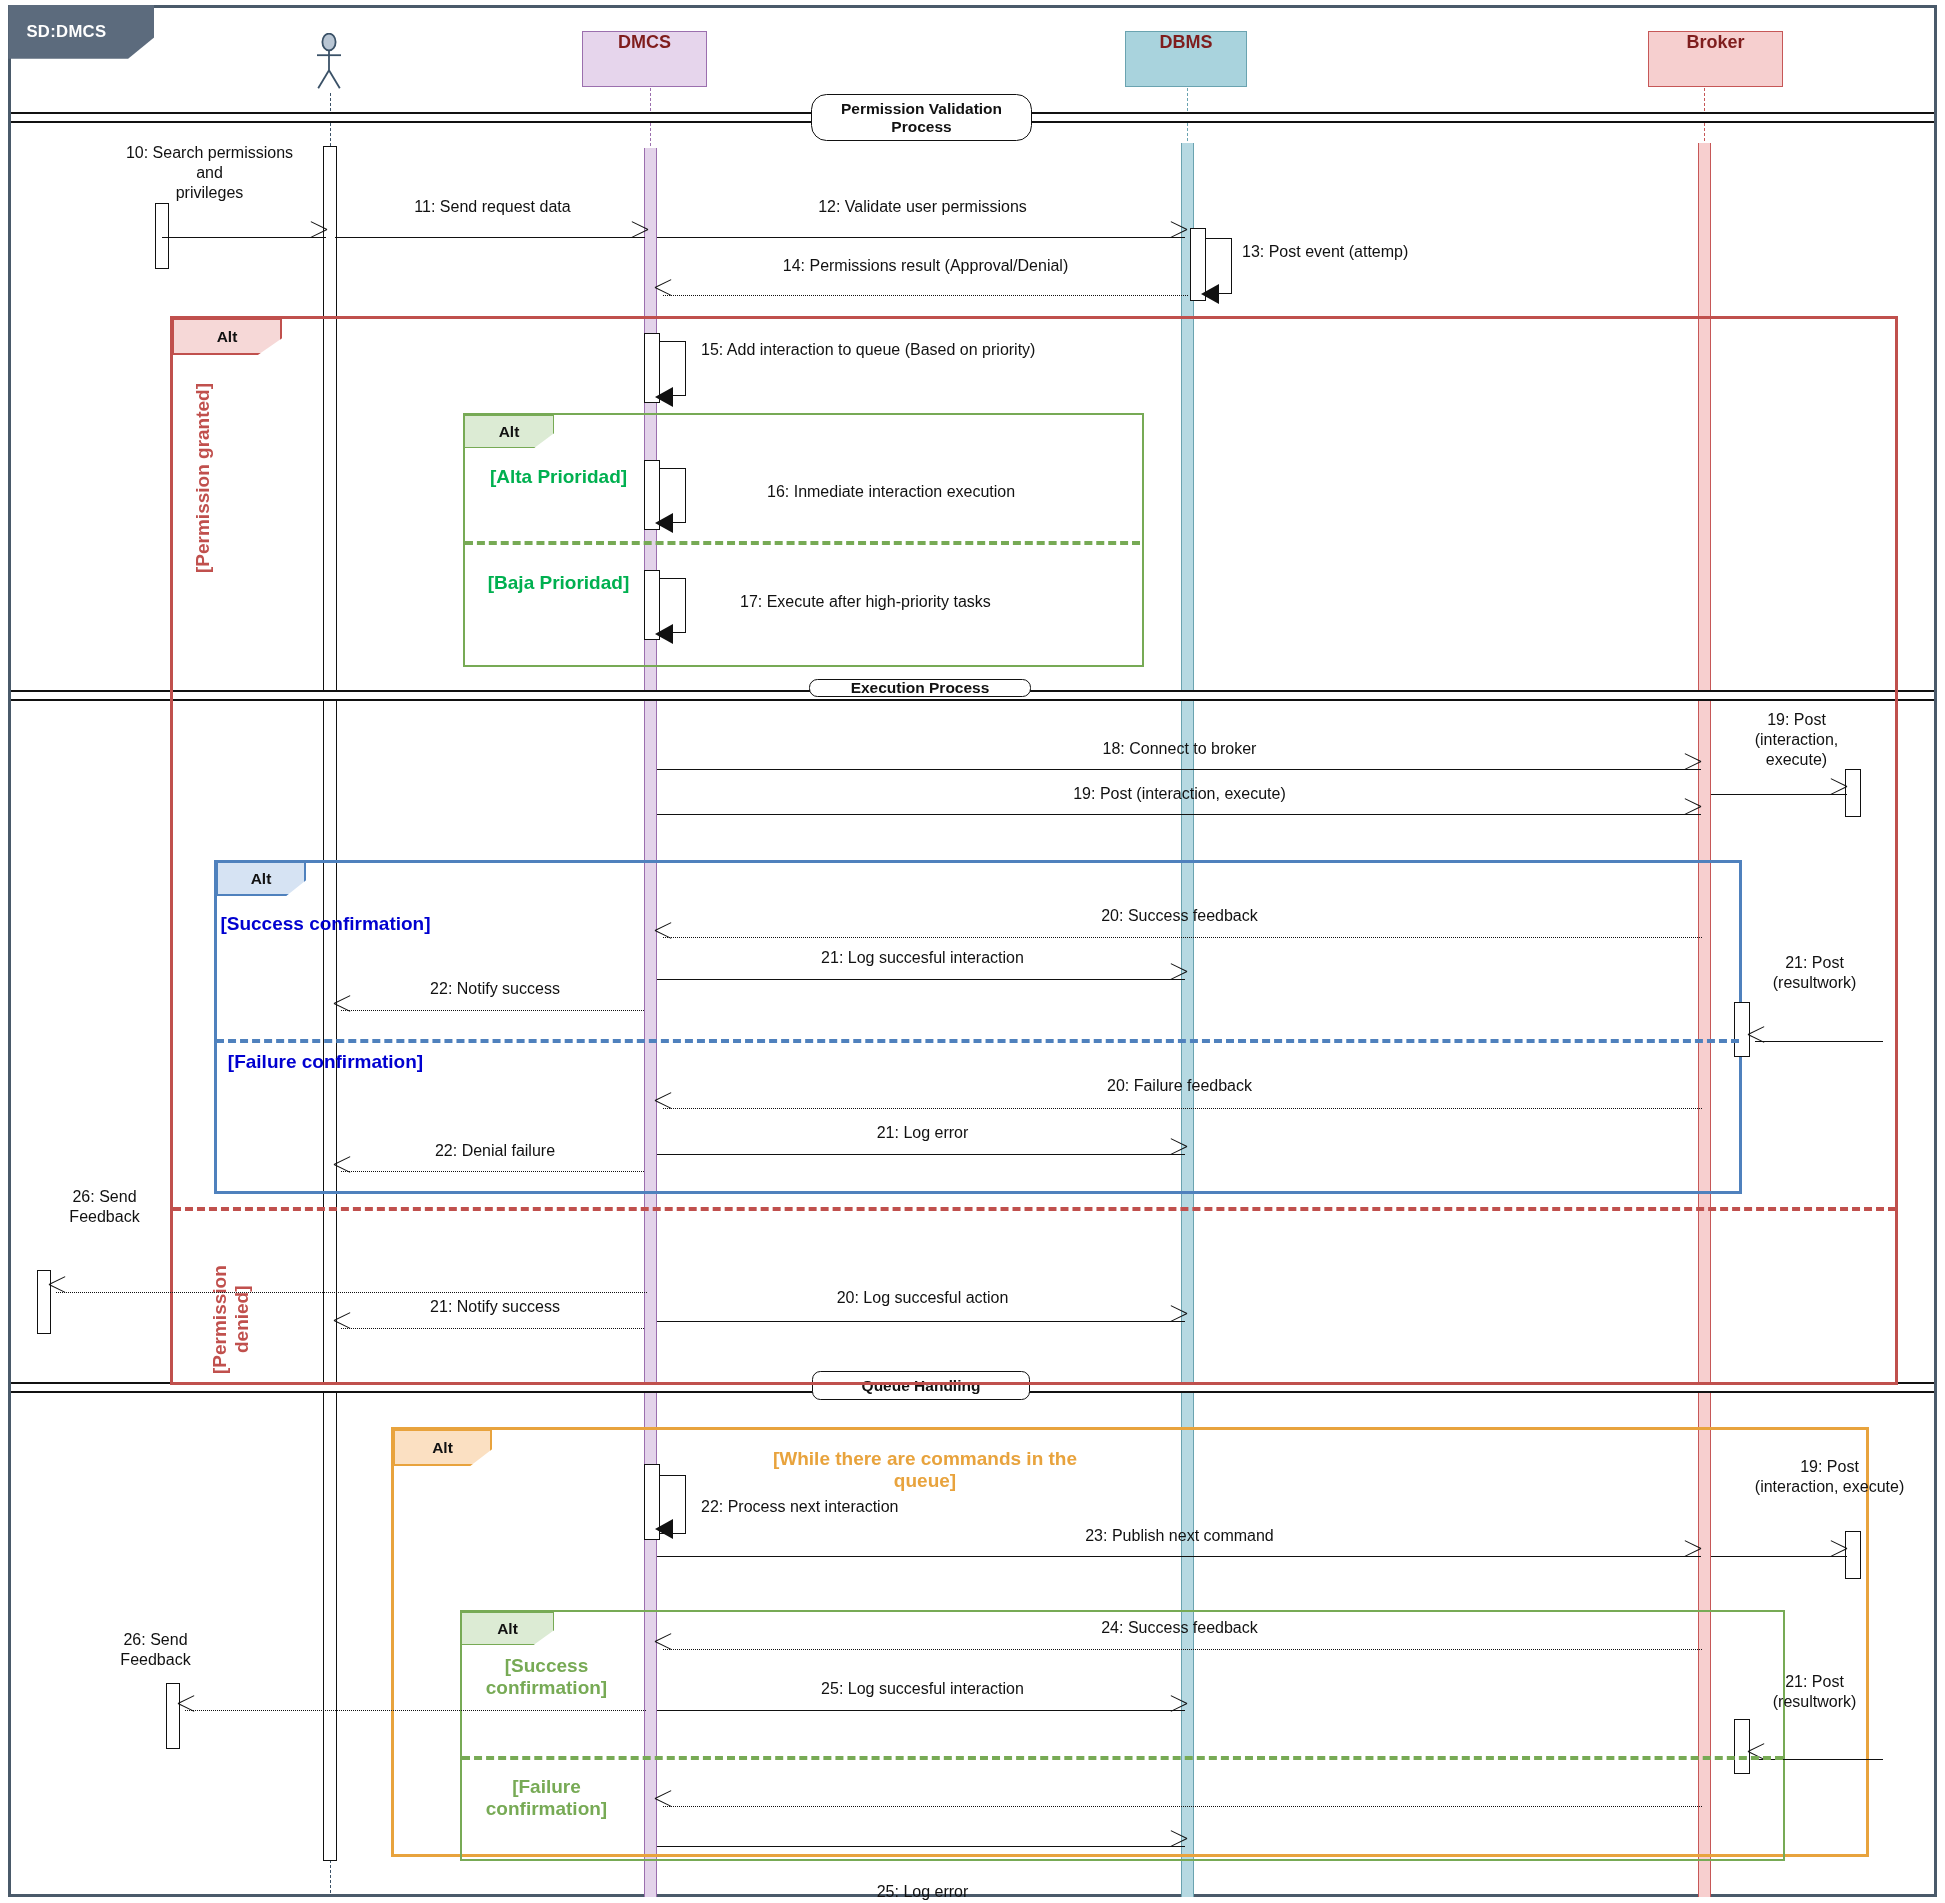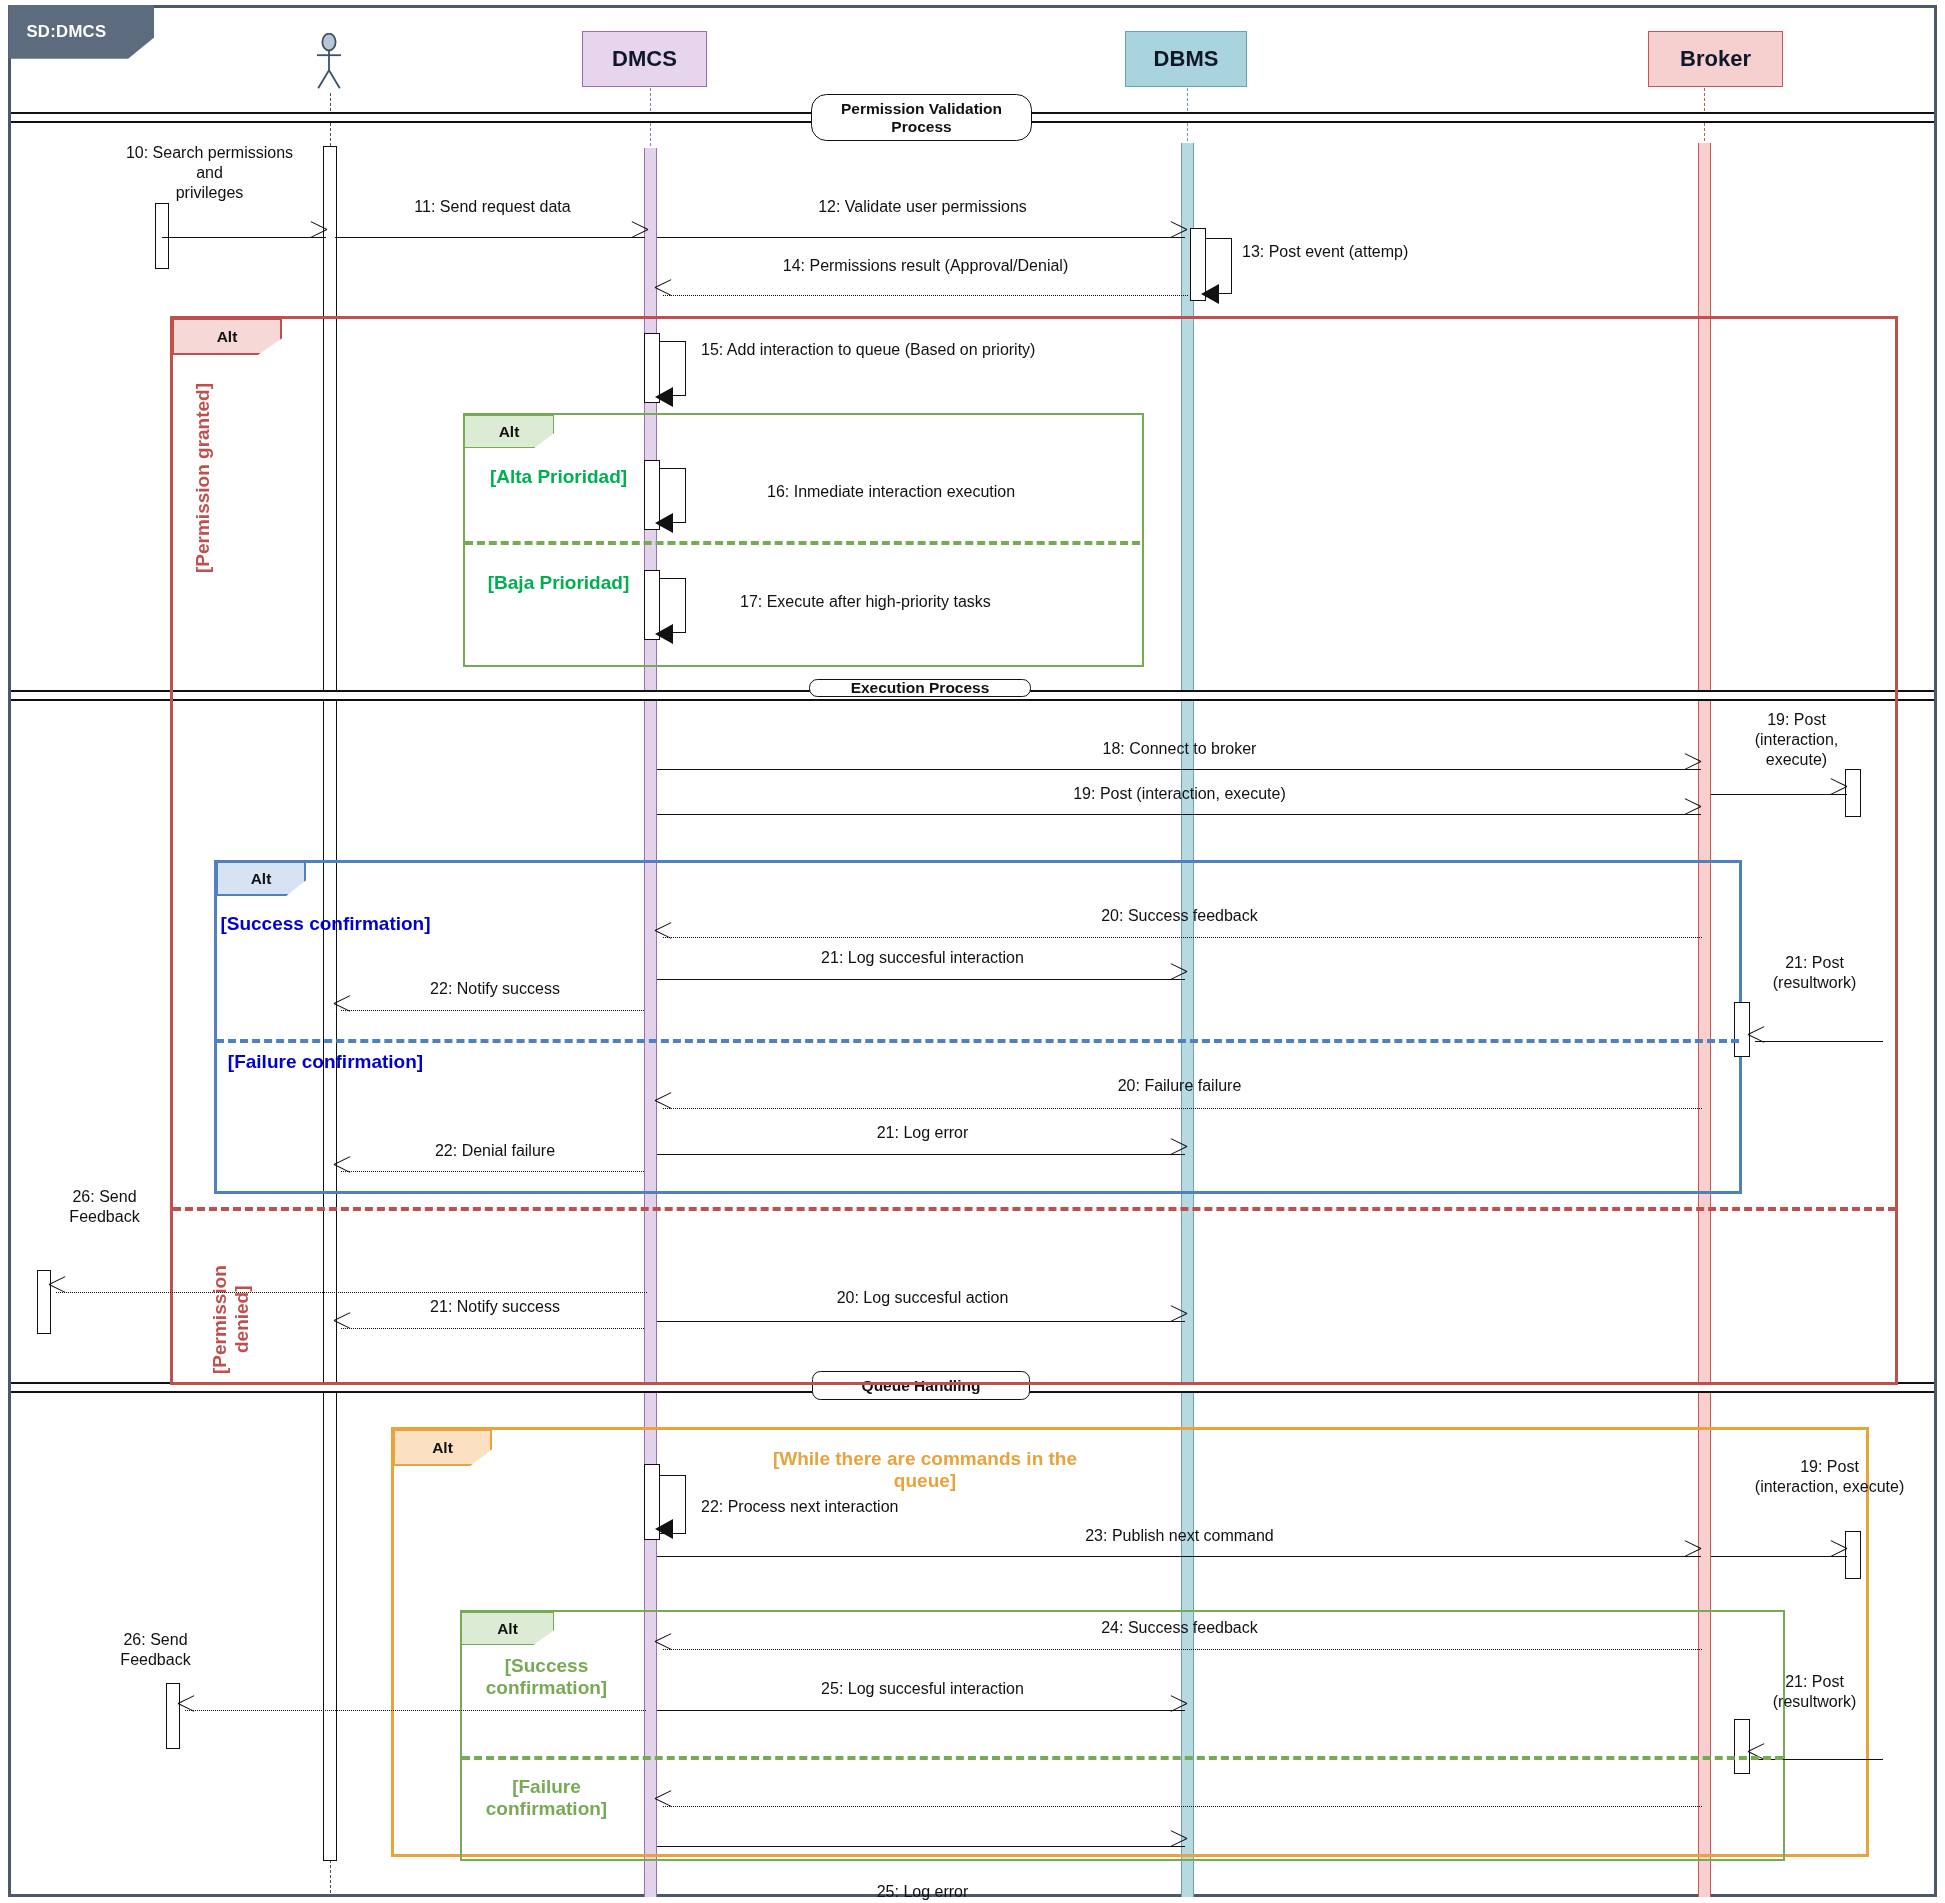--- a/index.html
+++ b/index.html
@@ -30,22 +30,22 @@
     display:flex; align-items:center;
     padding-left:18px;
     box-sizing:border-box;
     clip-path:polygon(0 0, 100% 0, 100% 60%, 82% 100%, 0 100%);
     letter-spacing:0.3px;
   }
   
   .head{
     position:absolute;
     box-sizing:border-box;
-    display:flex;align-items:center;justify-content:center;
-    font-size:22px;font-weight:bold;color:#0f172a;
+    display:flex;justify-content:center;
+    font-size:18px;font-weight:bold;color:#7f1d1d;
     text-align:center;
   }
   .head.dmcs{left:582px;top:31px;width:125px;height:56px;background:#e6d5ec;border:1.8px solid #9b6fae;}
   .head.dbms{left:1125px;top:31px;width:122px;height:56px;background:#a9d3dd;border:1.8px solid #6aa3b0;}
   .head.broker{left:1648px;top:31px;width:135px;height:56px;background:#f6cfcf;border:1.8px solid #c65757;}
 
   
   .actor{position:absolute;left:308px;top:33px;width:42px;height:60px;}
 
   
@@ -264,21 +264,21 @@
   <div class="act" style="left:1734px;top:1002px;width:15.5px;height:55px;"></div>
   <div class="msg solid" style="left:1755px;top:1041px;width:128px;"></div>
   <div class="ah-l" style="left:1748px;top:1032px;"></div>
 
   <div class="divider" style="left:216px;top:1039px;width:1523px;border-top-color:#4f81bd;"></div>
 
   <div class="guard" style="left:218px;top:1051px;width:215px;color:#0000d0;">[Failure confirmation]</div>
 
   <div class="msg dotted" style="left:663px;top:1108px;width:1039px;"></div>
   <div class="ah-l" style="left:655px;top:1098px;"></div>
-  <div class="lbl c" style="left:663px;top:1076px;width:1033px;">20: Failure failure</div>
+  <div class="lbl c" style="left:663px;top:1076px;width:1033px;">20: Failure feedback</div>
 
   <div class="msg solid" style="left:657px;top:1154px;width:528px;"></div>
   <div class="ah-r" style="left:1169px;top:1144px;"></div>
   <div class="lbl c" style="left:663px;top:1123px;width:519px;">21: Log error</div>
 
   <div class="msg dotted" style="left:341px;top:1171px;width:303px;"></div>
   <div class="ah-l" style="left:334px;top:1162px;"></div>
   <div class="lbl c" style="left:346px;top:1141px;width:298px;">22: Denial failure</div>
 
   <div class="divider" style="left:173px;top:1207px;width:1723px;border-top-color:#c0504d;"></div>

